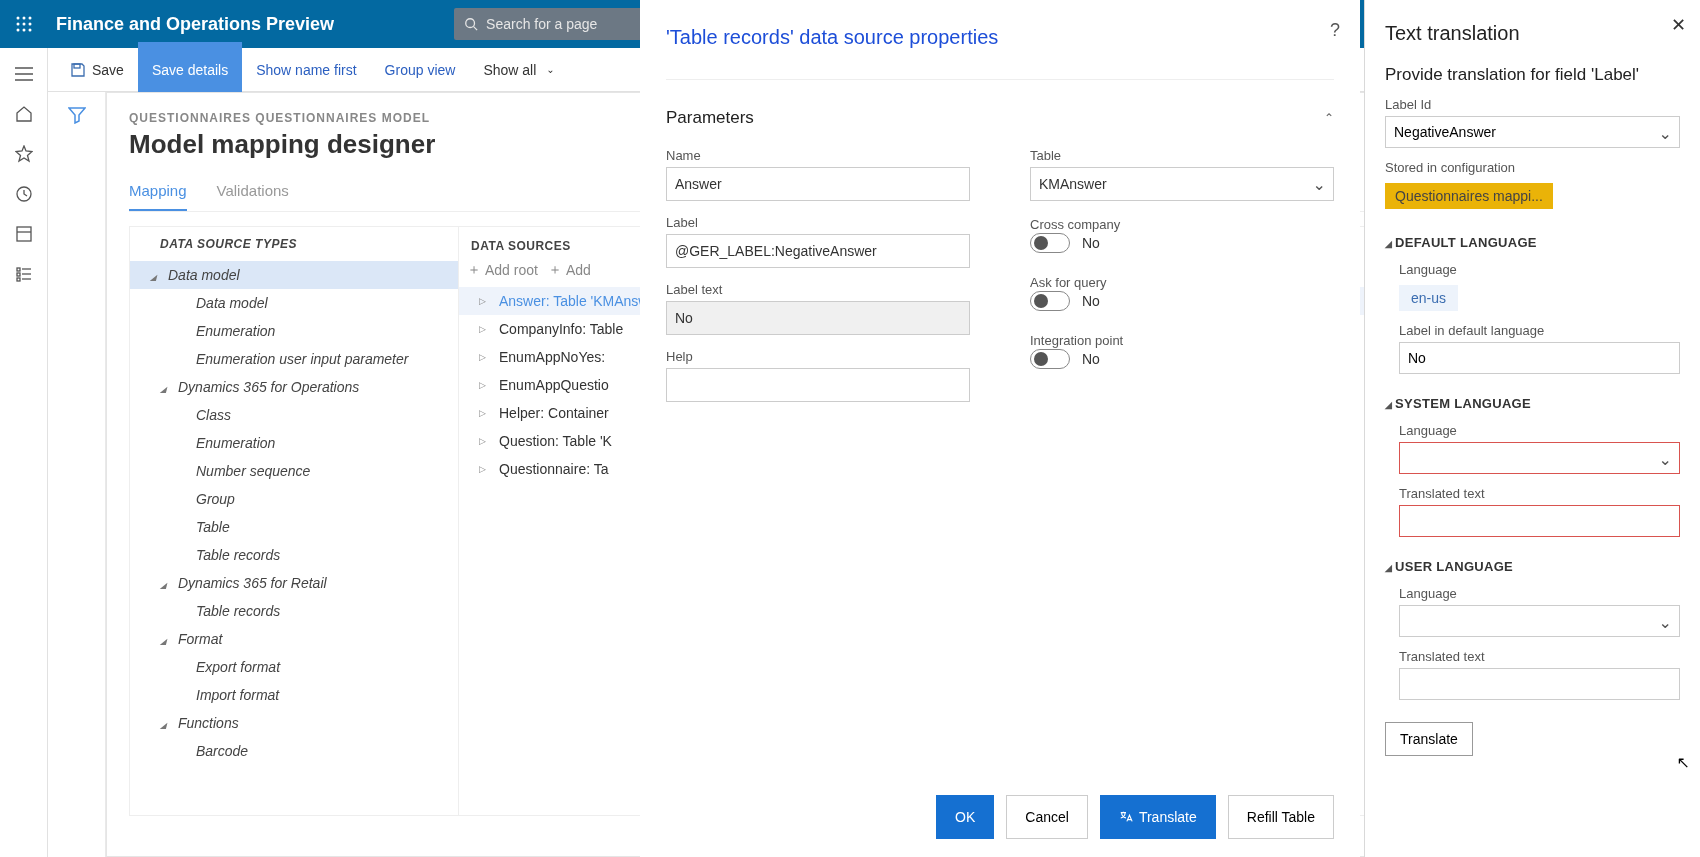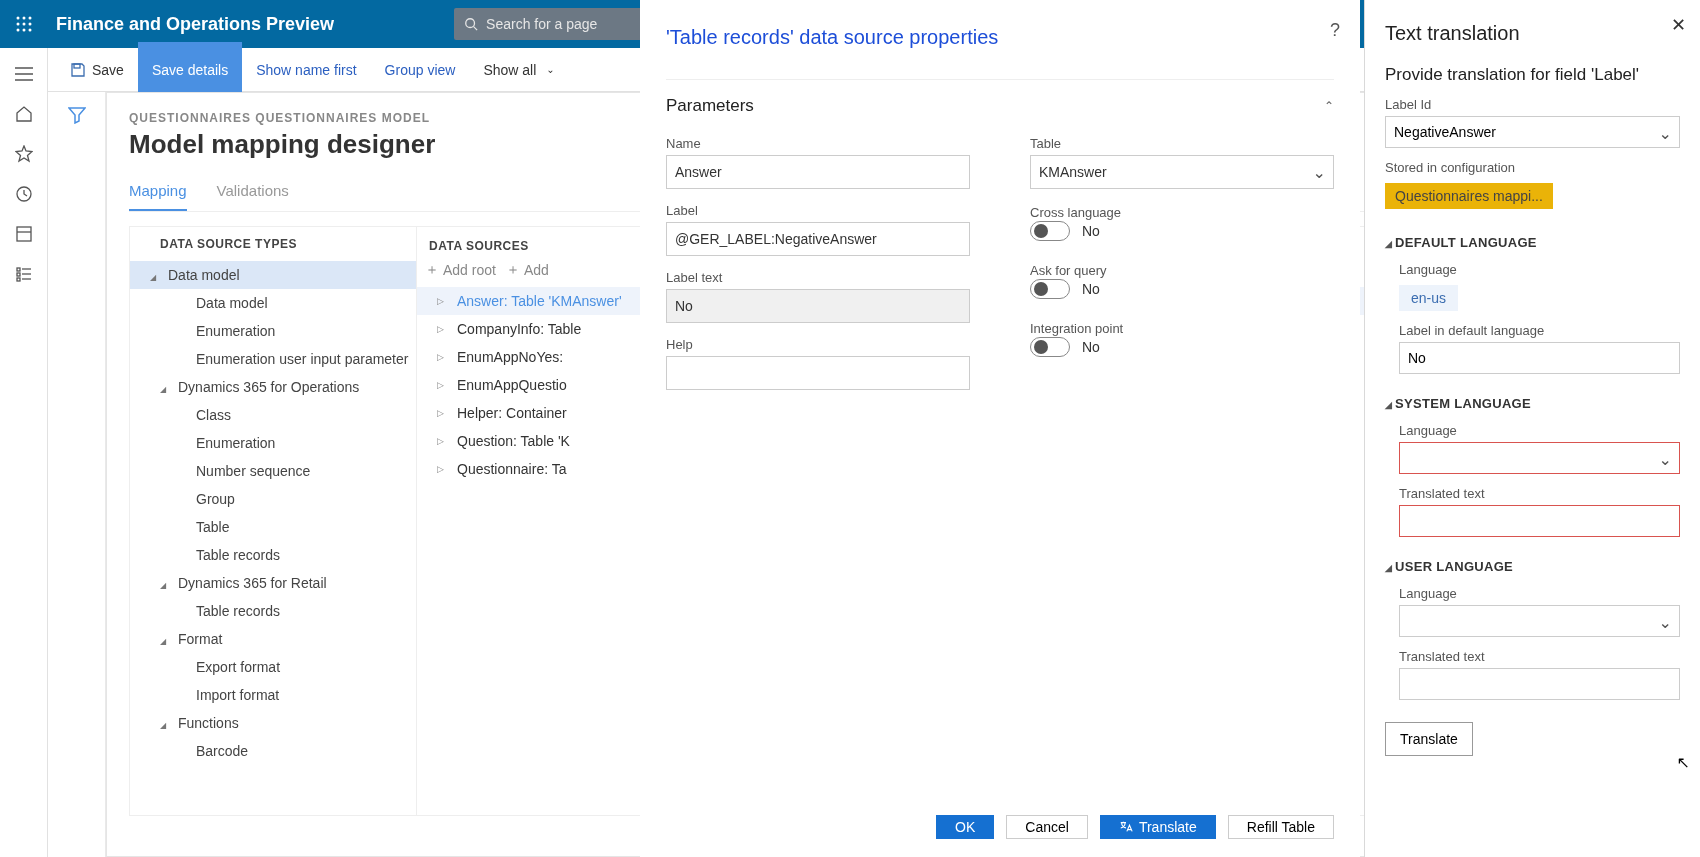--- a/index.html
+++ b/index.html
@@ -29,51 +29,51 @@
 .filter-icon { color:#4a90e2; }
 
 .content { flex:1; background:#fff; border:1px solid #e5e5e5; margin:0; padding:18px 22px 0; position:relative; overflow:hidden;}
 .breadcrumb { font-size:12px; letter-spacing:1px; color:#888; font-weight:600;}
 .page-title-txt { font-size:26px; font-weight:600; color:#333; margin-top:4px;}
 .tabs-row { margin-top:16px; display:flex; gap:30px; border-bottom:1px solid #eee; font-size:15px;}
 .tab { padding:6px 0 10px; color:#999; cursor:pointer; }
 .tab.active { color:#4a90e2; border-bottom:2px solid #4a90e2; }
 
 .panels { display:flex; margin-top:14px; gap:0; height:590px;}
-.tree-panel { width:288px; border:1px solid #eee; overflow:auto;}
+.tree-panel { width:330px; border:1px solid #eee; overflow:auto;font-style:italic;}
 .tree-header { font-size:12px; font-weight:700; color:#444; padding:10px 8px 10px 30px; letter-spacing:0.5px;}
 .tree-item { font-size:14px; color:#444; padding:6px 8px 6px 40px; cursor:pointer; white-space:nowrap;}
 .tree-item.expandable::before{ content:"◢"; font-size:8px; color:#777; display:inline-block; width:18px; margin-left:-20px;}
 .tree-item.selected { background:#dbe7f7; }
 .tree-item.child { padding-left:66px;}
 .ds-panel { flex:1; border:1px solid #eee; border-left:none; padding:0; overflow:hidden;}
 .ds-header { font-size:12px; font-weight:700; color:#444; padding:12px 8px 8px 12px; letter-spacing:0.5px;}
 .ds-actions { padding:0 8px 8px; display:flex; gap:10px; color:#888; font-size:14px;}
 .ds-actions span{cursor:pointer; display:flex; align-items:center; gap:4px;}
 .ds-row { padding:6px 10px 6px 40px; font-size:14px; color:#333; cursor:pointer; white-space:nowrap; position:relative;}
 .ds-row::before{content:"▷"; font-size:9px; color:#888; position:absolute; left:20px; top:9px;}
 .ds-row.selected-ds { background:#eef3fb; color:#4a90e2;}
 
 
 .props-panel { position:absolute; top:0; left:640px; width:720px; height:100%; background:#fff; padding:26px 26px 0; z-index:5;}
 .props-title { font-size:20px; color:#1d4ed8;}
 .help-q { position:absolute; right:20px; top:20px; font-size:18px; color:#555; cursor:pointer;}
-.section-head { margin-top:30px; font-size:17px; color:#222; padding-bottom:10px; border-top:1px solid #eee; padding-top:16px; display:flex; justify-content:space-between; align-items:center;}
+.section-head { margin-top:30px; font-size:17px; color:#222; padding-bottom:10px; border-top:1px solid #eee; padding-top:28px; display:flex; justify-content:space-between; align-items:center;}
 .form-grid { display:flex; gap:60px; margin-top:10px;}
 .form-col { flex:1;}
 .fld { margin-bottom:14px;}
 .fld label{ display:block; font-size:13px; color:#555; margin-bottom:4px;}
 .fld input[type=text]{ width:100%; height:34px; border:1px solid #ccc; padding:0 8px; font-size:14px; color:#333;}
 .fld .readonly { background:#f0f0f0; border:1px solid #e4e4e4;}
 .toggle-row{ display:flex; align-items:center; gap:12px; margin-bottom:20px;}
 .toggle { width:40px; height:20px; border-radius:10px; border:1px solid #888; position:relative; background:#fff; cursor:pointer;}
 .toggle .knob{ width:14px; height:14px; border-radius:50%; background:#555; position:absolute; top:2px; left:3px;}
 .toggle-val{ font-size:14px; color:#333;}
 .props-footer{ position:absolute; bottom:18px; right:26px; display:flex; gap:12px;}
-.btn{ height:24px; padding:0 18px; border:1px solid #ccc; background:#fff; font-size:14px; cursor:pointer; display:flex; align-items:center; gap:6px;}
+.btn{ height:44px; padding:0 18px; border:1px solid #ccc; background:#fff; font-size:14px; cursor:pointer; display:flex; align-items:center; gap:6px;}
 .btn.primary{ background:#1570d1; color:#fff; border-color:#1570d1;}
 .btn.trans{ background:#1570d1; color:#fff; border-color:#1570d1;}
 
 
 .trans-panel{ position:absolute; top:0; right:0; width:336px; height:100%; background:#fff; border-left:1px solid #d9d9d9; padding:22px 20px 0; z-index:6;}
 .trans-close{ position:absolute; right:14px; top:14px; font-size:18px; cursor:pointer; color:#333;}
 .trans-title{ font-size:20px; color:#222;}
 .trans-sub{ font-size:17px; color:#222; margin-top:20px;}
 .tp-fld{ margin-top:12px;}
 .tp-fld label{font-size:13px; color:#555; display:block; margin-bottom:4px;}
@@ -246,21 +246,21 @@
       <div class="fld"><label>Name</label><input type="text" value="Answer" style=""></div>
       <div class="fld"><label>Label</label><input type="text" value="@GER_LABEL:NegativeAnswer" style=""></div>
       <div class="fld"><label>Label text</label><input type="text" class="readonly" readonly="" value="No" style=""></div>
       <div class="fld"><label>Help</label><input type="text" value="" style=""></div>
     </div>
     <div class="form-col">
       <div class="fld">
           <label>Table</label>
         <div class="sel-wrap"><input type="text" value="KMAnswer" style=""><span class="chev">⌄</span></div>
       </div>
-      <div><label style="font-size:13px;color:#555;">Cross language</label>
+      <div><label style="font-size:13px;color:#555;">Cross company</label>
         <div class="toggle-row">
             <div class="toggle">
               <div class="knob"></div>
             </div>
             <span class="toggle-val">No</span>
           </div>
       </div>
       <div><label style="font-size:13px;color:#555;">Ask for query</label>
         <div class="toggle-row">
             <div class="toggle">

